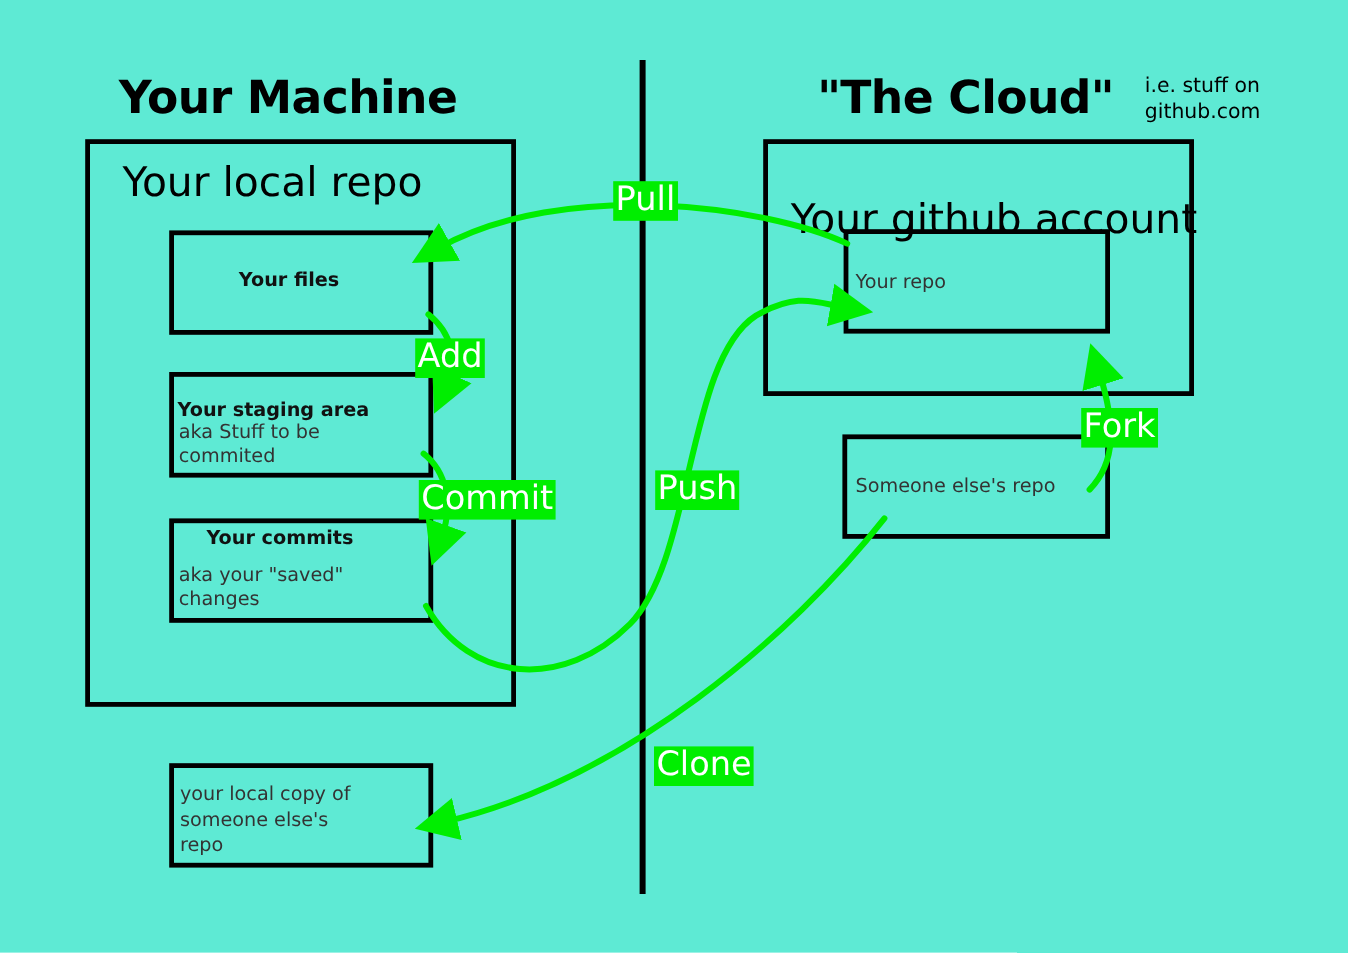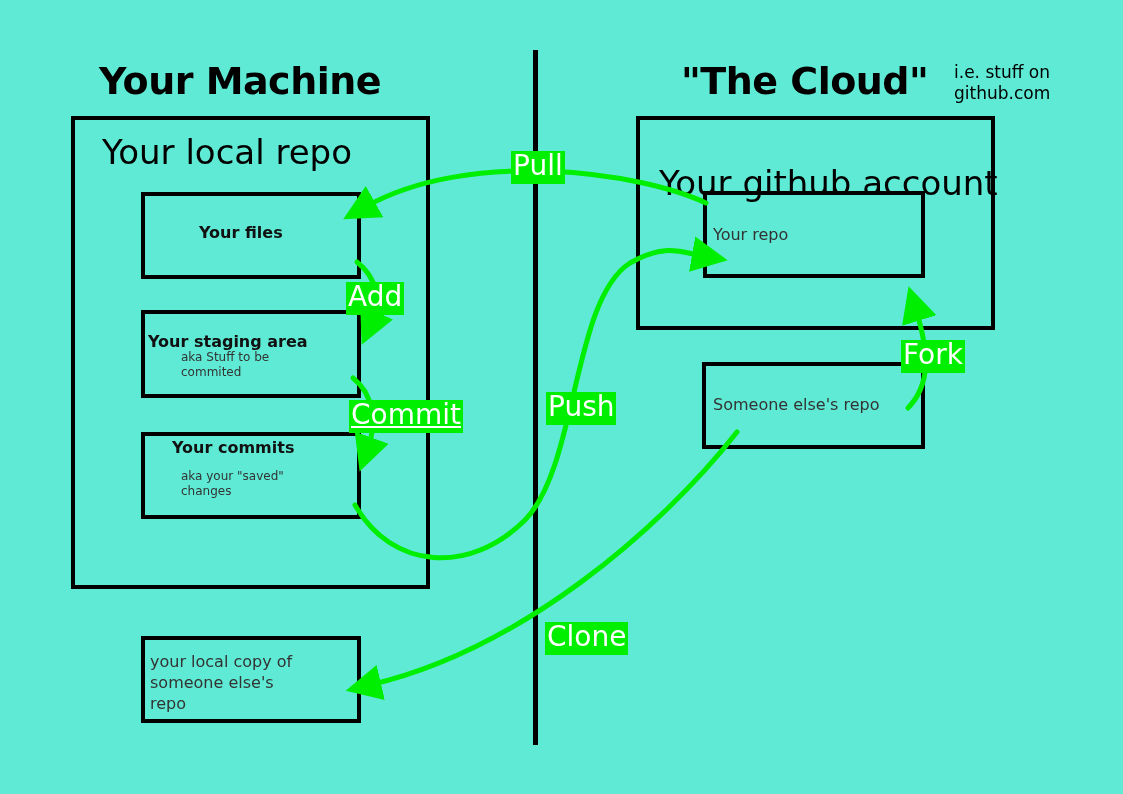--- a/index.html
+++ b/index.html
@@ -73,25 +73,24 @@
   .mid-label {
     position: absolute;
     font-size: 16px;
     color: #111111;
     white-space: nowrap;
     line-height: 1;
     font-weight: bold;
   }
   .sub-label {
     position: absolute;
-    font-size: 12px;
+    font-size: 16px;
     color: #333333;
     line-height: 1.25;
     white-space: pre-line;
-    margin-left: 32px;
   }
   .small-label {
     position: absolute;
     font-size: 16px;
     color: #333333;
     line-height: 1.3;
     white-space: pre-line;
   }
 
   .op-label {
@@ -181,21 +180,21 @@
       <path d="M 908,408 C 930,385 930,355 916,310" marker-end="url(#ah)"></path>
 
       <path d="M 737,432 C 660,530 520,650 370,685" marker-end="url(#ah)"></path>
     </g>
   </svg>
 
   <div class="op-label" style="left:511px; top:151px;">Pull</div>
 
   <div class="op-label" style="left:346px; top:282px;">Add</div>
 
-  <div class="op-label" style="left:349px; top:400px;text-decoration:underline;">Commit</div>
+  <div class="op-label" style="left:349px; top:400px;">Commit</div>
 
   <div class="op-label" style="left:546px; top:392px;">Push</div>
 
   <div class="op-label" style="left:901px; top:340px;">Fork</div>
 
   <div class="op-label" style="left:545px; top:622px;">Clone</div>
 
 </div>
 
 </body></html>

